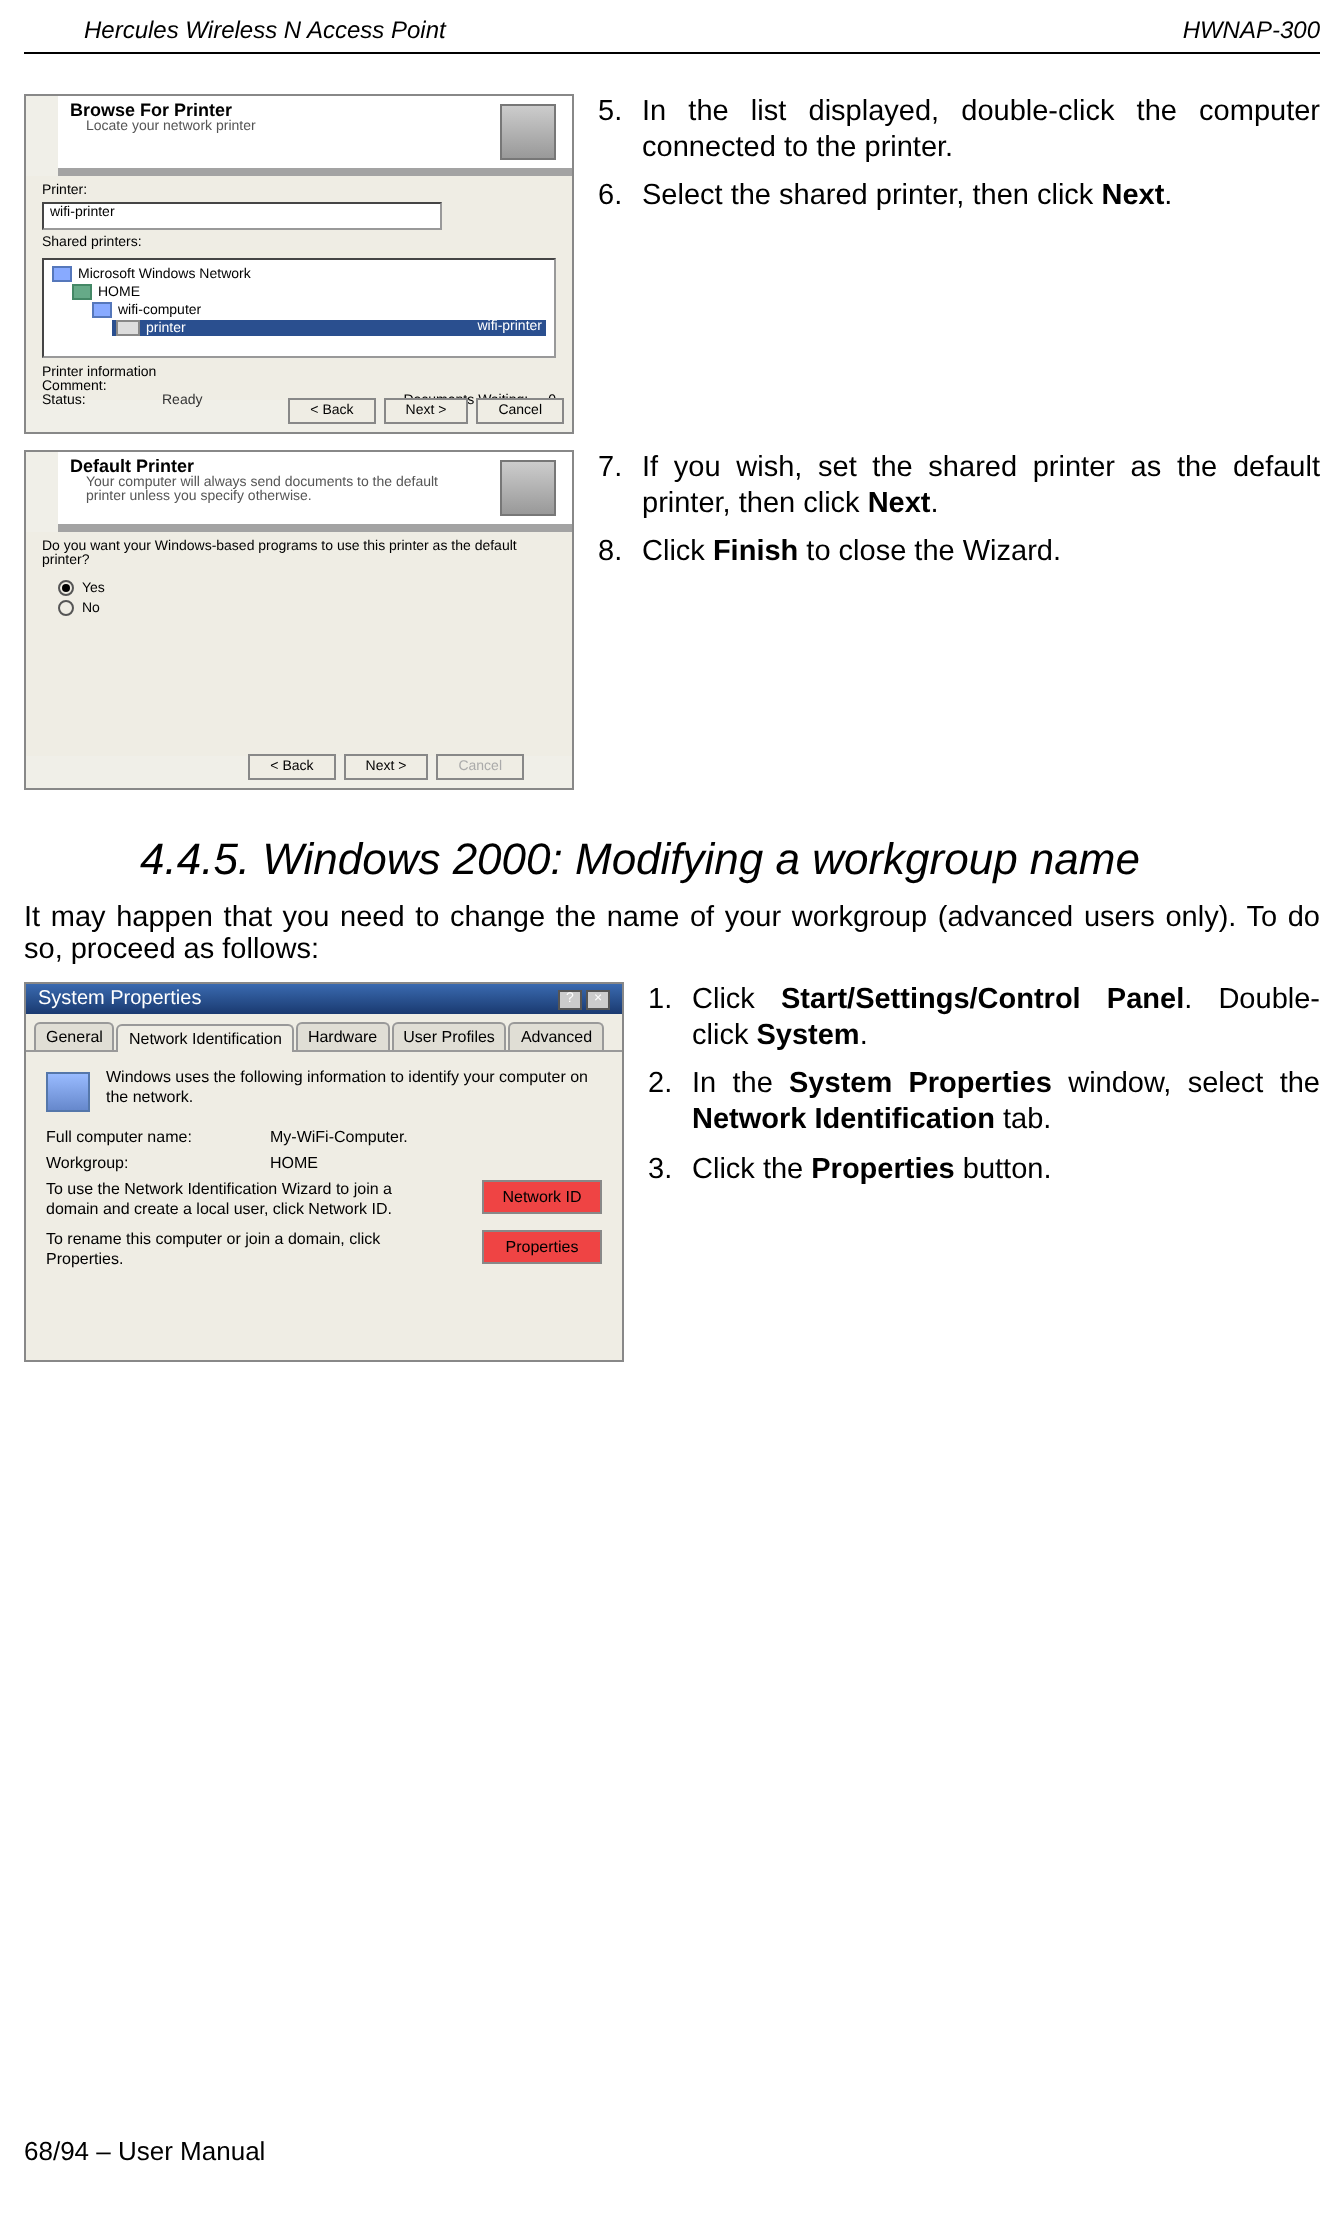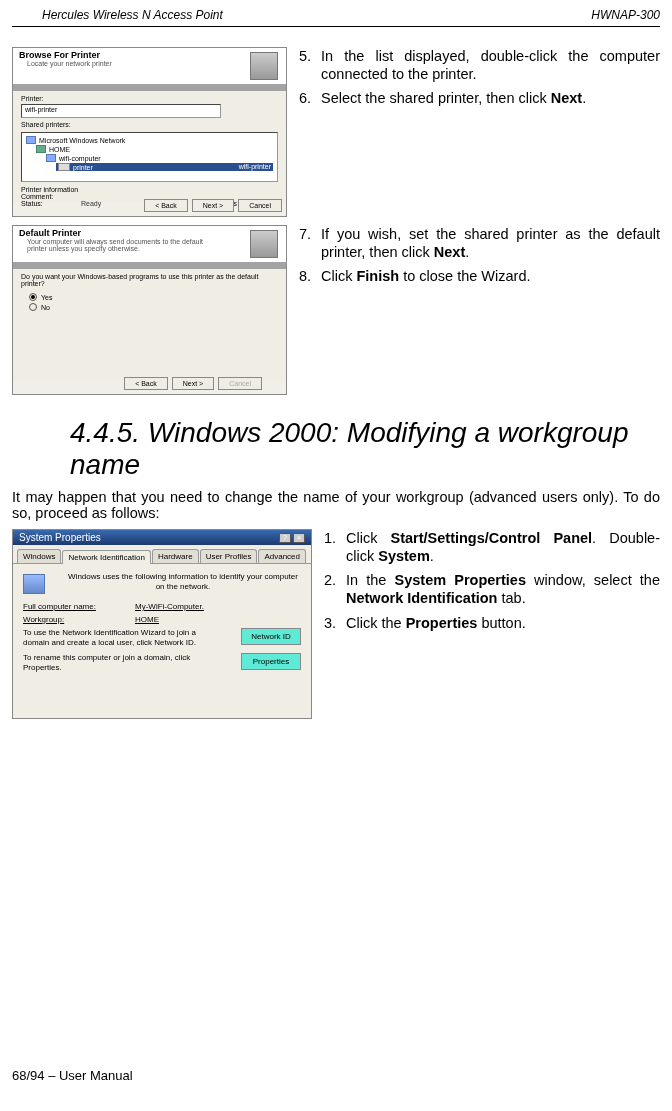--- a/index.html
+++ b/index.html
@@ -37,22 +37,23 @@
     position: relative;
     font-size: 10px;
     overflow: hidden;
     flex-shrink: 0;
   }
   .wizard-header {
     background: #fff;
     display: flex;
     justify-content: space-between;
     padding: 2px 6px;
-    border-bottom: 7px solid #a3a3a3;
+    border-bottom: 4px solid #a3a3a3;
     position: relative;
+    margin-left: 16px;
   }
   .wizard-title-area { display:flex; flex-direction:column; }
   .wizard-title { font-weight: bold; font-size: 9px; }
   .wizard-sub { font-size: 7px; padding-left: 8px; color: #555; }
   .printer-icon {
     width: 28px; height: 28px;
     background: linear-gradient(#ccc,#999);
     border:1px solid #777;
     margin: 2px;
   }
@@ -115,21 +116,21 @@
     line-height:1.25;
     text-align: justify;
   }
   .step { display:flex; margin-bottom:6px; }
   .step .num { width:22px; flex-shrink:0; }
   .step .txt { flex:1; }
   .italic-note { font-style: italic; margin-top:6px; text-align: justify;}
 
   .section-title {
     font-style: italic;
-    font-size: 28px;
+    font-size: 22px;
     padding: 14px 12px 8px 70px;
   }
   .body-text {
     padding: 0 12px 8px 12px;
     font-size:14.5px;
     text-align: justify;
   }
 
   
   .sysprops-box {
@@ -163,29 +164,29 @@
   }
   .tab {
     background:#e0ded5;
     border:1px solid #999;
     border-bottom:none;
     padding:2px 5px;
     border-radius:3px 3px 0 0;
   }
   .tab.active { background:#efede4; position:relative; top:1px; }
   .sys-body { padding:8px 10px; font-size:8px; }
-  .sys-row { display:flex; align-items:flex-start; gap:20px; margin-bottom:8px;text-align:center;}
+  .sys-row { display:flex; align-items:flex-start; gap:8px; margin-bottom:8px;}
   .sys-icon { width:22px; height:20px; background:linear-gradient(#9bf,#68c); border:1px solid #57a; margin-top:2px;}
   .sys-desc { flex:1; font-size:8px; line-height:1.2;}
-  .sys-field-row { display:flex; margin-bottom:4px;text-decoration:underline;}
+  .sys-field-row { display:flex; margin-bottom:4px;}
   .sys-lbl { width:100px; font-size:8px;}
   .sys-val { font-size:8px;margin-left:12px;}
   .sys-action-row { display:flex; justify-content:space-between; align-items:flex-start; margin-bottom:6px;}
   .sys-action-txt { font-size:8px; max-width:180px; line-height:1.2;}
-  .sys-btn { background:#5eead4; border:1px solid #888; font-size:8px; padding:3px 8px; min-width:60px; text-align:center;}
+  .sys-btn { background:#ef4444; border:1px solid #888; font-size:8px; padding:3px 8px; min-width:60px; text-align:center;}
 
   .footer {
     position:absolute;
     bottom:28px;
     left:12px;
     font-size:13px;
   }
 </style>
 </head>
 <body>
@@ -305,21 +306,21 @@
 <div class="row">
   <div class="sysprops-box">
     <div class="titlebar">
       <span>System Properties</span>
       <div class="win-ctrls">
         <div class="win-btn">?</div>
         <div class="win-btn">×</div>
       </div>
     </div>
     <div class="tabs-row">
-      <div class="tab">Windows</div>
+      <div class="tab">General</div>
       <div class="tab active">Network Identification</div>
       <div class="tab">Hardware</div>
       <div class="tab">User Profiles</div>
       <div class="tab">Advanced</div>
     </div>
     <div class="sys-body">
       <div class="sys-row">
         <div class="sys-icon"></div>
         <div class="sys-desc">Windows uses the following information to identify your computer on the network.</div>
       </div>

